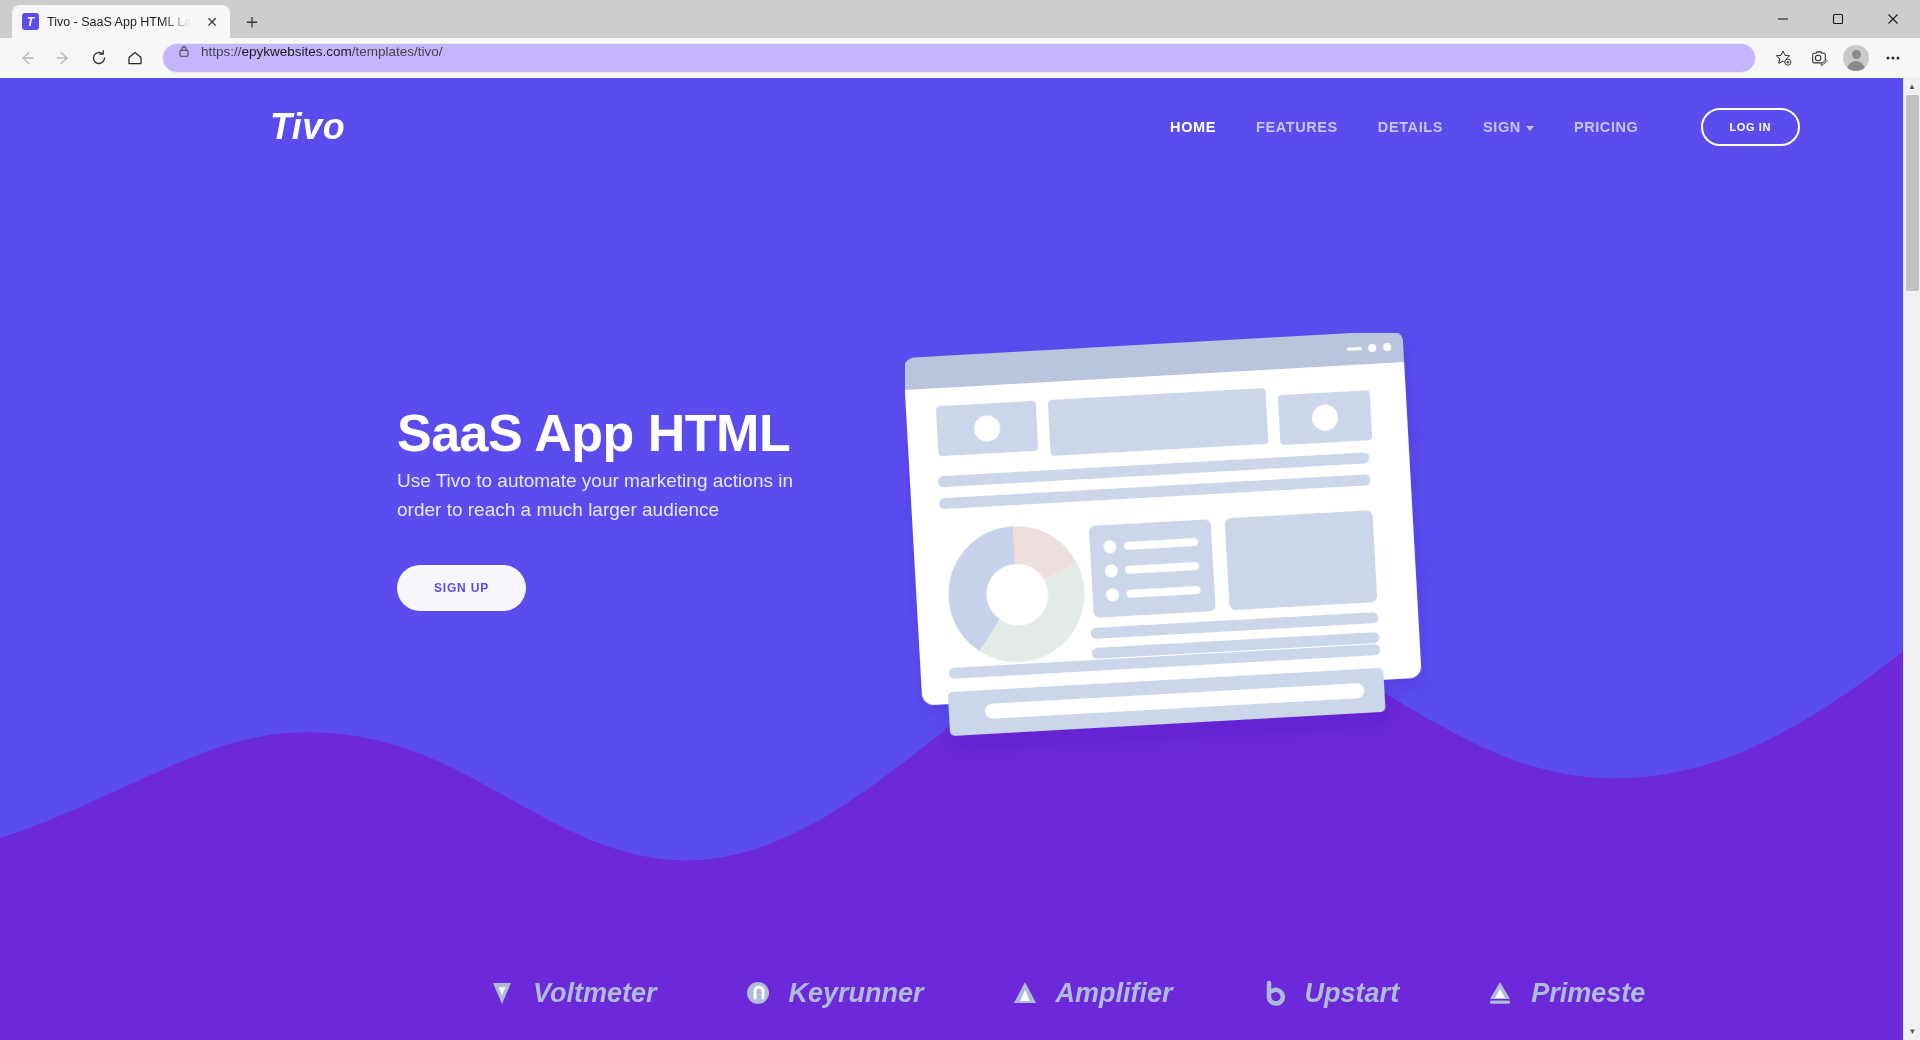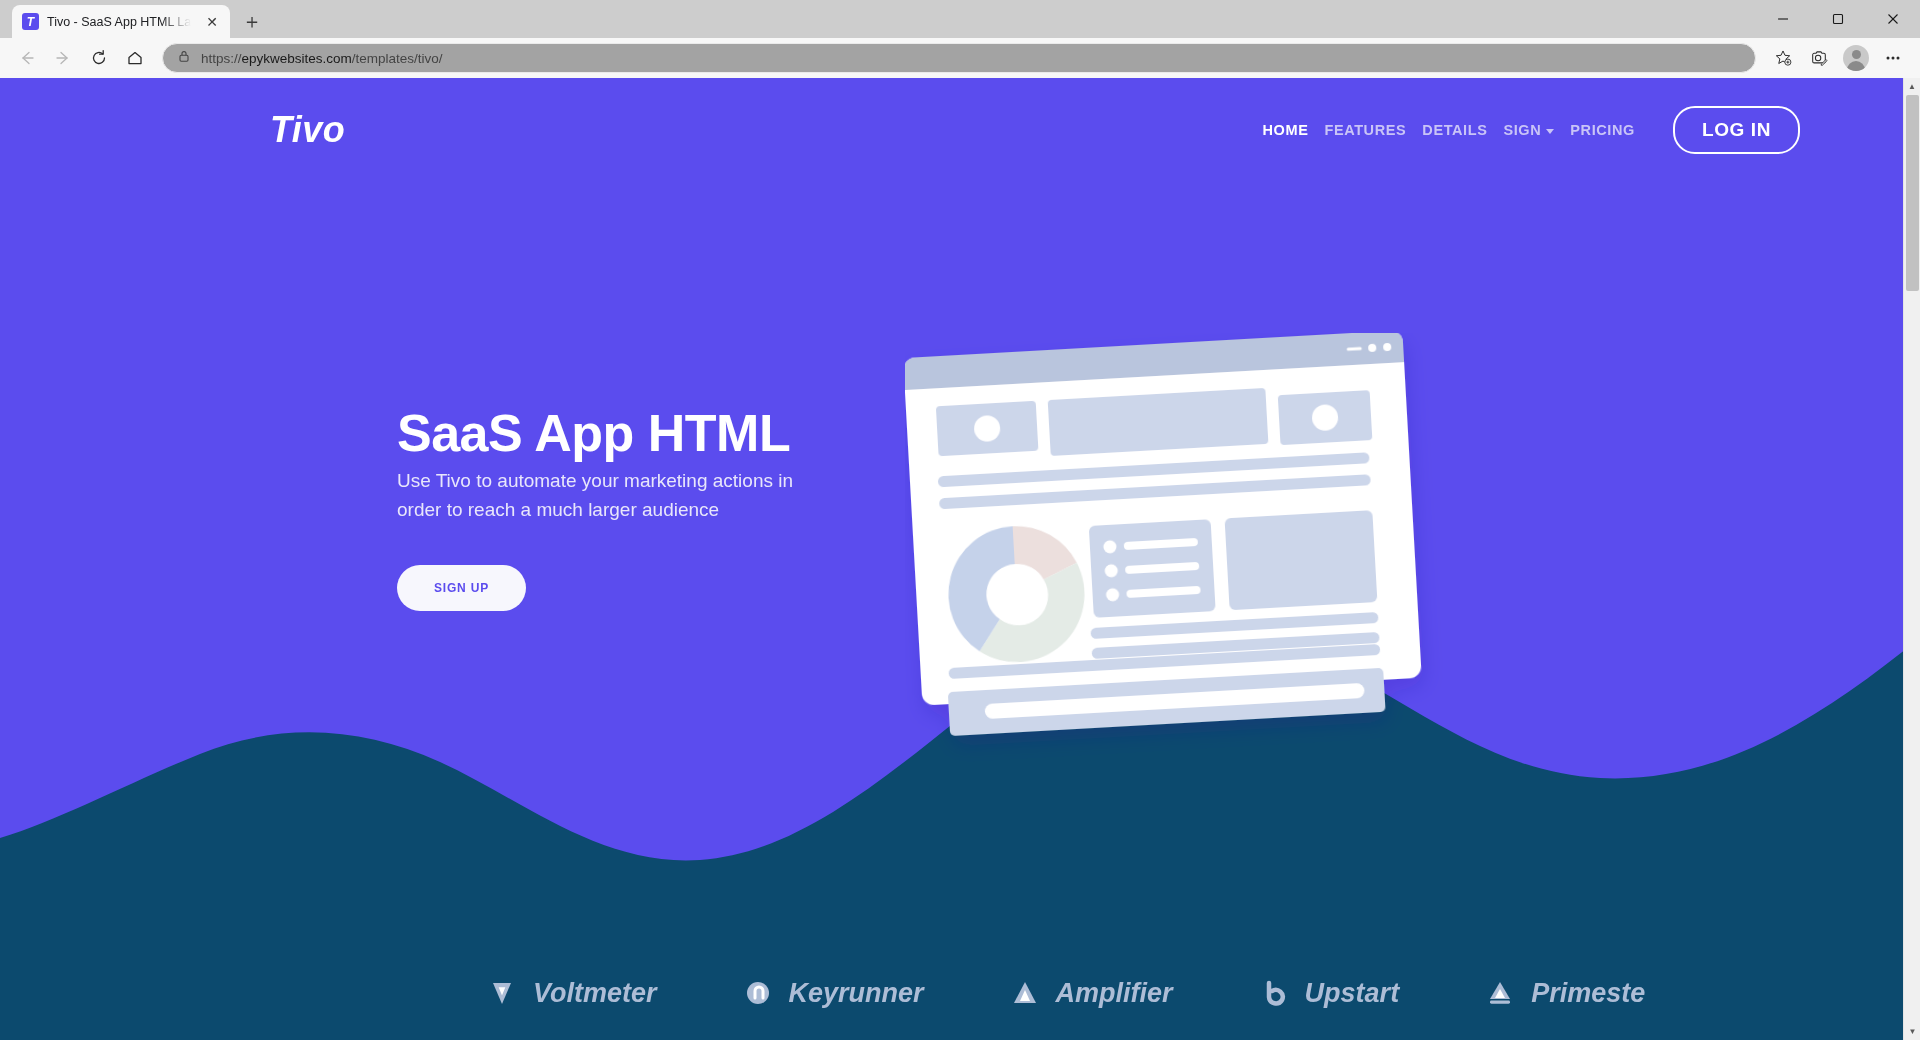--- a/index.html
+++ b/index.html
@@ -55,22 +55,22 @@
   .toolbar {
     height: 40px; background: #f7f7f7;
     display: flex; align-items: center; padding: 0 10px; gap: 2px;
   }
   .navbtn {
     width: 34px; height: 32px; display: flex; align-items: center;
     justify-content: center; border-radius: 5px; color: #2b2b2b;
   }
   .navbtn.disabled { color: #b6b6b6; }
   .omnibox {
-    flex: 1 1 auto; height: 30px; background: #a3a3a3; border-radius: 16px;
-    display: flex; align-items: center; padding: 0 14px; gap: 10px;
+    flex: 1 1 auto; height: 30px; background: #c4b5fd; border-radius: 16px;
+    display: flex; align-items: flex-start; padding: 0 14px; gap: 10px;
     margin: 0 8px; border: 1px solid #eaeaea;
   }
   .omnibox .url {
     font-size: 13.5px; color: #444; white-space: nowrap; overflow: hidden;
   }
   .omnibox .url .host { color: #1a1a1a; }
   .tb-icon {
     width: 34px; height: 32px; display: flex; align-items: center;
     justify-content: center; border-radius: 5px; color: #2b2b2b; flex: 0 0 auto;
   }
@@ -84,55 +84,55 @@
     position: absolute; top: 5px; left: 8.5px;
   }
   .avatar-body {
     width: 18px; height: 10px; border-radius: 9px 9px 0 0; background: #8a8a8a;
     position: absolute; bottom: 0px; left: 4px;
   }
 
   
   .viewport {
     position: absolute; top: 78px; left: 0; width: 1920px; height: 962px;
-    overflow: hidden; background: #0c4a6e;
+    overflow: hidden; background: #6d28d9;
   }
   .page { position: absolute; inset: 0; }
 
   .hero-bg {
     position: absolute; top: 0; left: 0; width: 1920px; height: 880px;
   }
 
   .hero-content { position: absolute; inset: 0; }
 
   
   .site-nav {
     position: absolute; top: 28px; left: 0; width: 1900px;
     display: flex; align-items: center; padding: 0 100px 0 270px;
   }
   .logo {
     font-size: 36px; font-weight: bold; font-style: italic; color: #ffffff;
     letter-spacing: 0.5px;
   }
   .navlinks {
-    margin-left: auto; display: flex; align-items: center; gap: 16px;
+    margin-left: auto; display: flex; align-items: center; gap: 40px;
   }
   .navlink {
     font-size: 14.5px; font-weight: bold; letter-spacing: 0.6px;
     color: #c9c4f7; text-decoration: none; white-space: nowrap;
   }
   .navlink.active { color: #ffffff; }
   .caret {
     display: inline-block; margin-left: 5px;
     border-left: 4.5px solid transparent; border-right: 4.5px solid transparent;
     border-top: 5px solid #c9c4f7; vertical-align: middle;
   }
   .login-btn {
     margin-left: 22px; border: 2px solid #ffffff; border-radius: 22px;
-    color: #ffffff; font-size: 19px; font-weight: bold; letter-spacing: 0.6px;
+    color: #ffffff; font-size: 11px; font-weight: bold; letter-spacing: 0.6px;
     padding: 11px 27px; white-space: nowrap; background: transparent;
   }
 
   
   .hero-text { position: absolute; left: 397px; top: 325px; width: 470px; }
   .hero-title {
     font-size: 52px; line-height: 1.16; font-weight: bold; color: #ffffff;
     letter-spacing: -0.5px;
   }
   .hero-sub {

